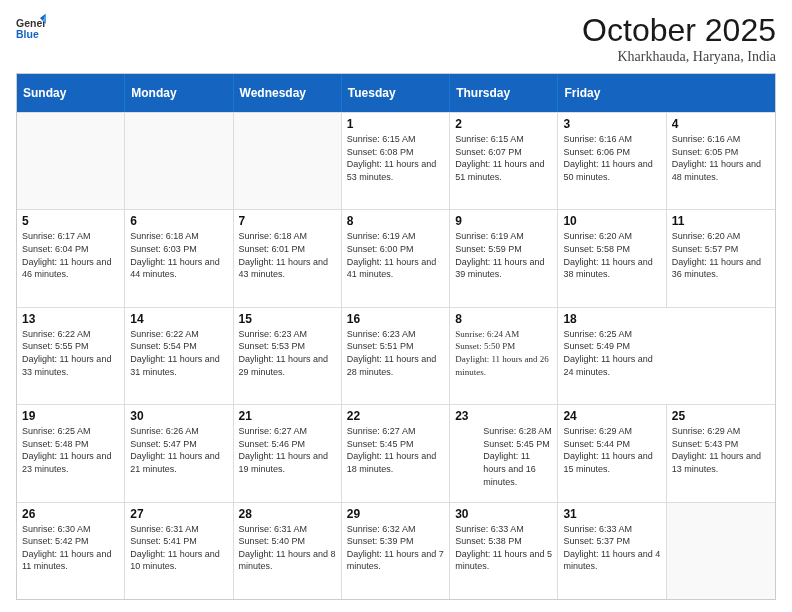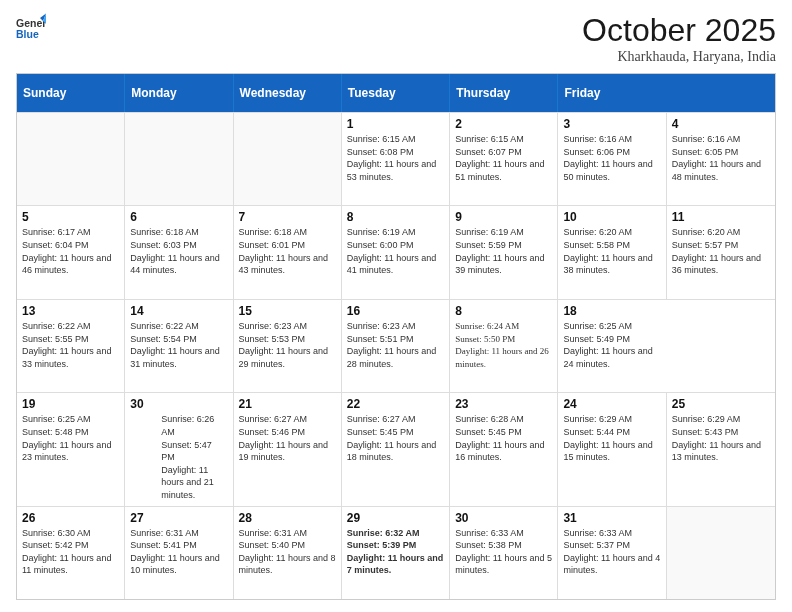--- a/index.html
+++ b/index.html
@@ -249,39 +249,39 @@
         </div>
         <div class="cal-row">
           <div class="cal-cell">
             <div class="day-num">19</div>
             <div class="cell-text" style="white-space: pre-line;">Sunrise: 6:25 AM
 Sunset: 5:48 PM
 Daylight: 11 hours and 23 minutes.</div>
           </div>
           <div class="cal-cell">
             <div class="day-num">30</div>
-            <div class="cell-text" style="white-space: pre-line; margin-left: 31px;">Sunrise: 6:26 AM
+            <div class="cell-text" style="white-space: pre-line;">Sunrise: 6:26 AM
 Sunset: 5:47 PM
 Daylight: 11 hours and 21 minutes.</div>
           </div>
           <div class="cal-cell">
             <div class="day-num">21</div>
             <div class="cell-text" style="white-space: pre-line;">Sunrise: 6:27 AM
 Sunset: 5:46 PM
 Daylight: 11 hours and 19 minutes.</div>
           </div>
           <div class="cal-cell">
             <div class="day-num">22</div>
             <div class="cell-text" style="white-space: pre-line;">Sunrise: 6:27 AM
 Sunset: 5:45 PM
 Daylight: 11 hours and 18 minutes.</div>
           </div>
           <div class="cal-cell">
             <div class="day-num">23</div>
-            <div class="cell-text" style="white-space: pre-line;">Sunrise: 6:28 AM
+            <div class="cell-text" style="white-space: pre-line; margin-left: 28px;">Sunrise: 6:28 AM
 Sunset: 5:45 PM
 Daylight: 11 hours and 16 minutes.</div>
           </div>
           <div class="cal-cell">
             <div class="day-num">24</div>
             <div class="cell-text" style="white-space: pre-line;">Sunrise: 6:29 AM
 Sunset: 5:44 PM
 Daylight: 11 hours and 15 minutes.</div>
           </div>
           <div class="cal-cell">
@@ -305,21 +305,21 @@
 Daylight: 11 hours and 10 minutes.</div>
           </div>
           <div class="cal-cell">
             <div class="day-num">28</div>
             <div class="cell-text" style="white-space: pre-line;">Sunrise: 6:31 AM
 Sunset: 5:40 PM
 Daylight: 11 hours and 8 minutes.</div>
           </div>
           <div class="cal-cell">
             <div class="day-num">29</div>
-            <div class="cell-text" style="white-space: pre-line; font-weight: bold;">Sunrise: 6:32 AM
+            <div class="cell-text" style="white-space: pre-line;">Sunrise: 6:32 AM
 Sunset: 5:39 PM
 Daylight: 11 hours and 7 minutes.</div>
           </div>
           <div class="cal-cell">
             <div class="day-num">30</div>
             <div class="cell-text" style="white-space: pre-line;">Sunrise: 6:33 AM
 Sunset: 5:38 PM
 Daylight: 11 hours and 5 minutes.</div>
           </div>
           <div class="cal-cell">

